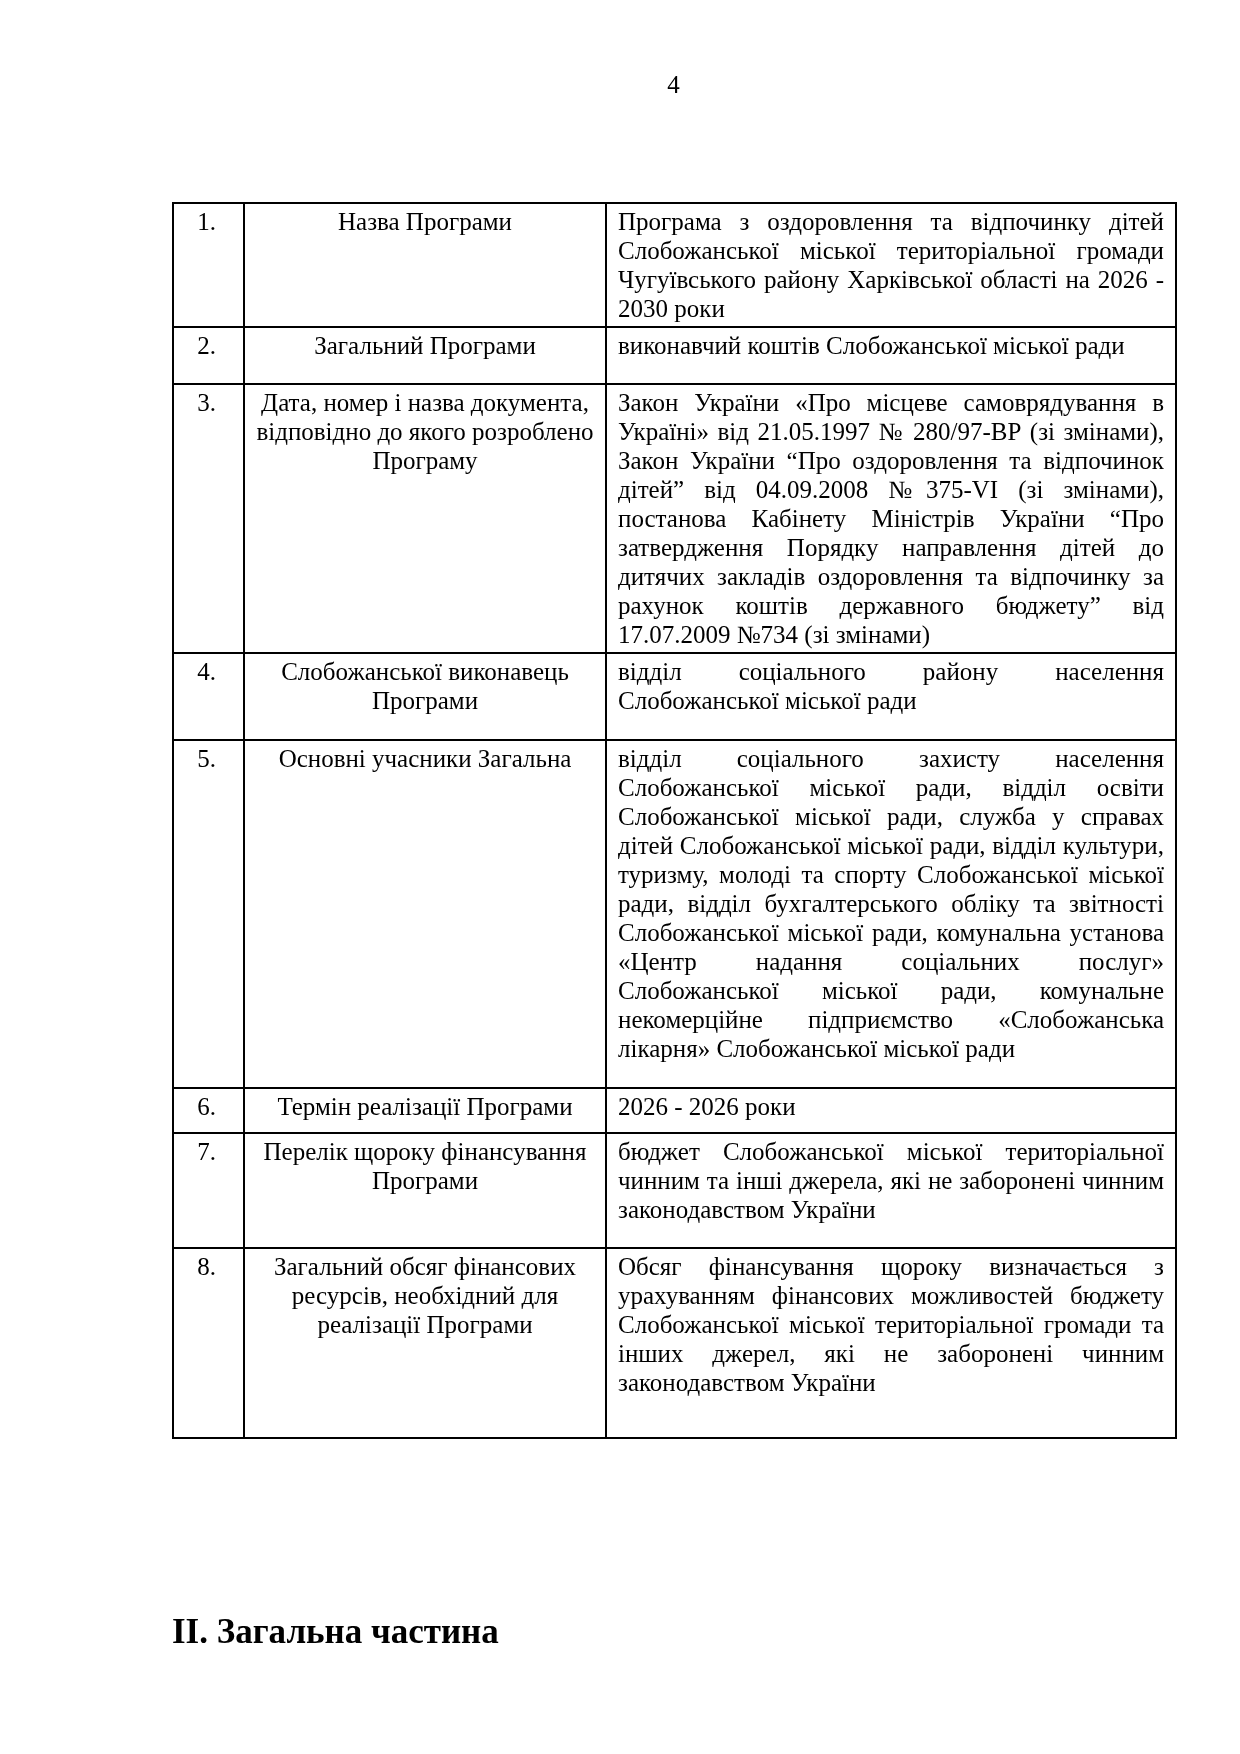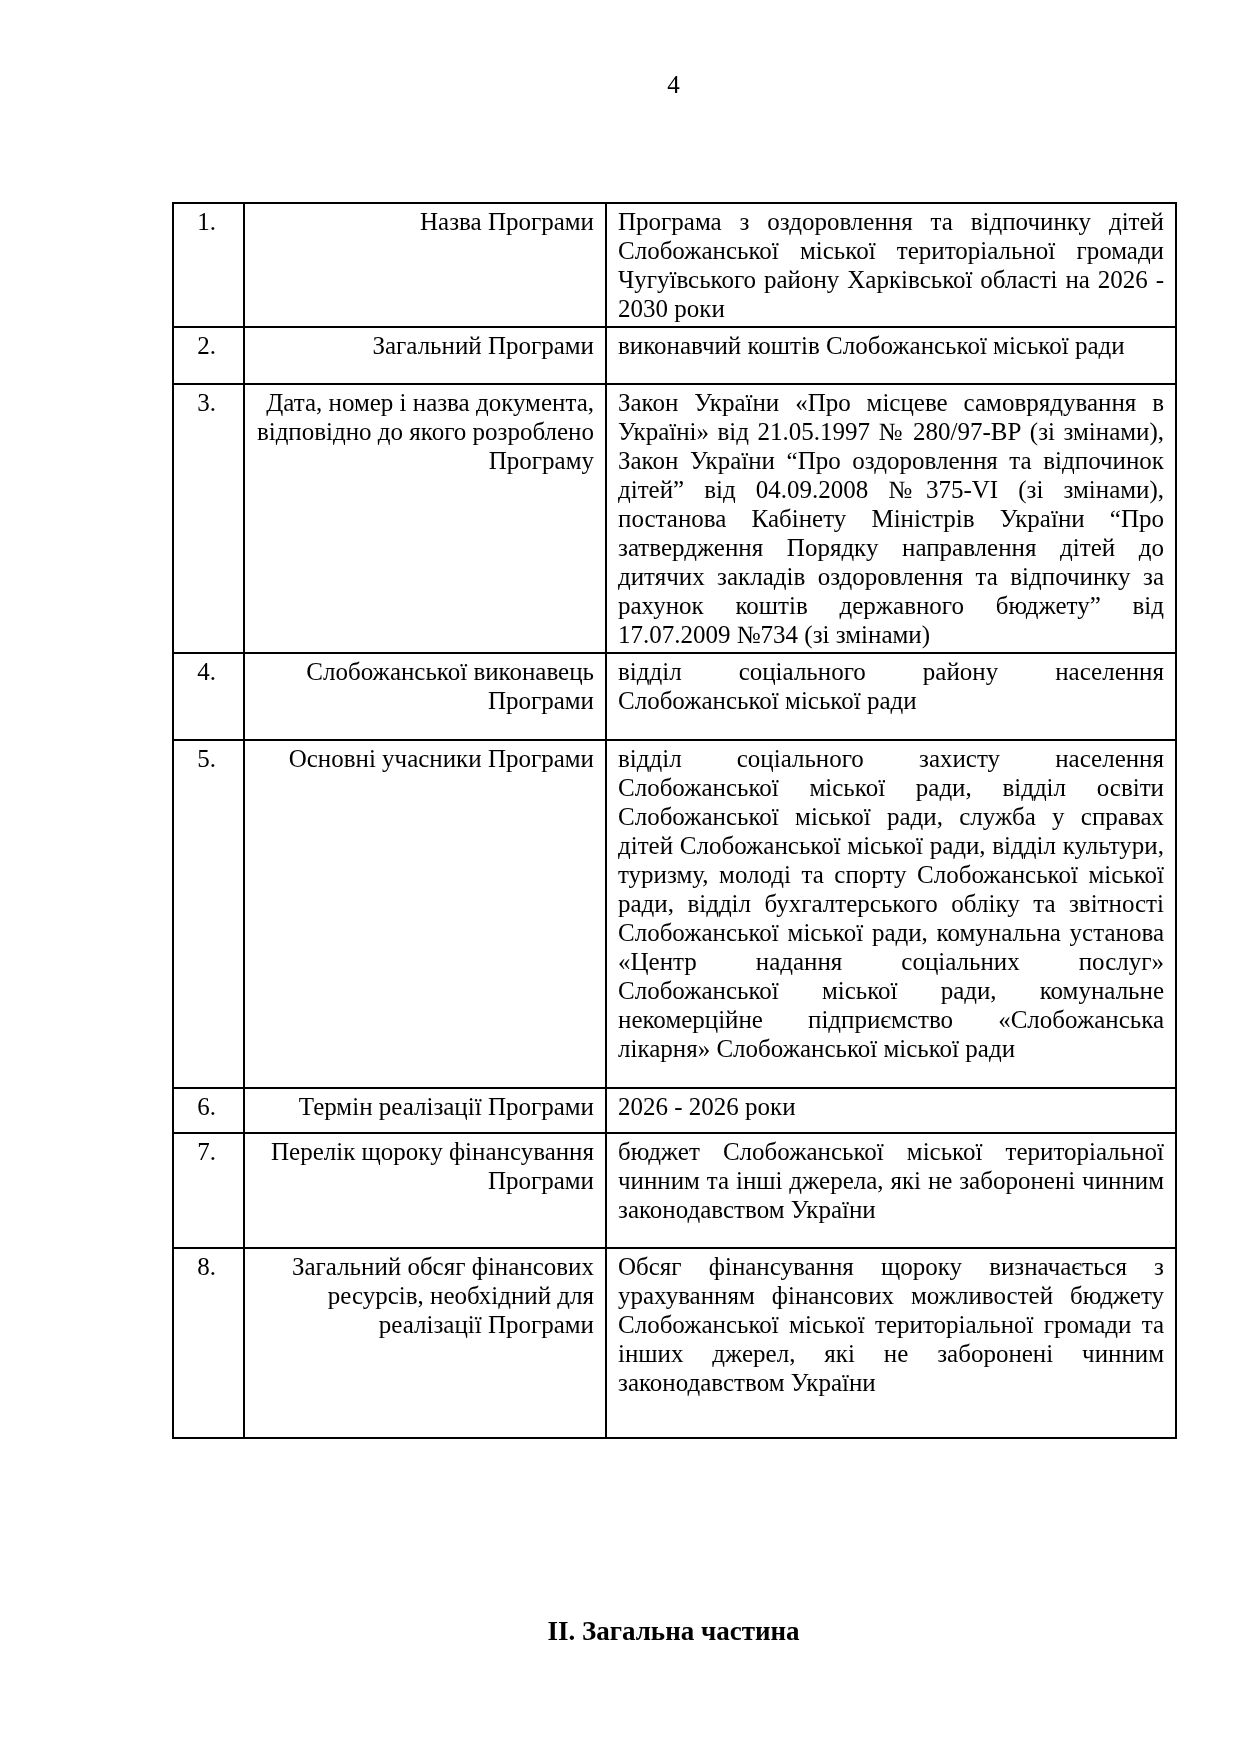--- a/index.html
+++ b/index.html
@@ -48,43 +48,43 @@
   }
   col.c-num   { width: 71px;  }
   col.c-label { width: 362px; }
   col.c-value { width: 570px; }
   .passport-table td.num {
     text-align: center;
     padding-left: 2px;
     padding-right: 6px;
   }
   .passport-table td.label {
-    text-align: right;
+    text-align: center;
   }
   .passport-table td.value {
     text-align: justify;
     margin-left: 16px;
   }
   
   .passport-table tr:nth-child(1) { height: 116px; }
   .passport-table tr:nth-child(2) { height: 57px;  }
   .passport-table tr:nth-child(3) { height: 265px; }
   .passport-table tr:nth-child(4) { height: 87px;  }
   .passport-table tr:nth-child(5) { height: 348px; }
   .passport-table tr:nth-child(6) { height: 45px;  }
   .passport-table tr:nth-child(7) { height: 115px; }
   .passport-table tr:nth-child(8) { height: 190px; }
   .section-heading {
     position: absolute;
     top: 1616px;
     left: 0;
     width: 100%;
-    text-align: center;
+    text-align: left;
     font-weight: bold;
-    font-size: 27px;
+    font-size: 35px;
     line-height: 31px;
   }
 </style>
 </head>
 <body>
 
 <div class="page">
   <div class="content">
 
     <div class="page-number">4</div>
@@ -111,21 +111,21 @@
           <td class="label">Дата, номер і назва документа, відповідно до якого розроблено Програму</td>
           <td class="value">Закон України «Про місцеве самоврядування в Україні» від 21.05.1997 № 280/97-ВР (зі змінами), Закон України “Про оздоровлення та відпочинок дітей” від 04.09.2008 №375-VI (зі змінами), постанова Кабінету Міністрів України “Про затвердження Порядку направлення дітей до дитячих закладів оздоровлення та відпочинку за рахунок коштів державного бюджету” від 17.07.2009 №734 (зі змінами)</td>
         </tr>
         <tr>
           <td class="num">4.</td>
           <td class="label">Слобожанської виконавець Програми</td>
           <td class="value">відділ соціального району населення Слобожанської міської ради</td>
         </tr>
         <tr>
           <td class="num">5.</td>
-          <td class="label">Основні учасники Програми</td>
+          <td class="label">Основні учасники Загальна</td>
           <td class="value">відділ соціального захисту населення Слобожанської міської ради, відділ освіти Слобожанської міської ради, служба у справах дітей Слобожанської міської ради, відділ культури, туризму, молоді та спорту Слобожанської міської ради, відділ бухгалтерського обліку та звітності Слобожанської міської ради, комунальна установа «Центр надання соціальних послуг» Слобожанської міської ради, комунальне некомерційне підприємство «Слобожанська лікарня» Слобожанської міської ради</td>
         </tr>
         <tr>
           <td class="num">6.</td>
           <td class="label">Термін реалізації Програми</td>
           <td class="value">2026 - 2026 роки</td>
         </tr>
         <tr>
           <td class="num">7.</td>
           <td class="label">Перелік щороку фінансування Програми</td>

